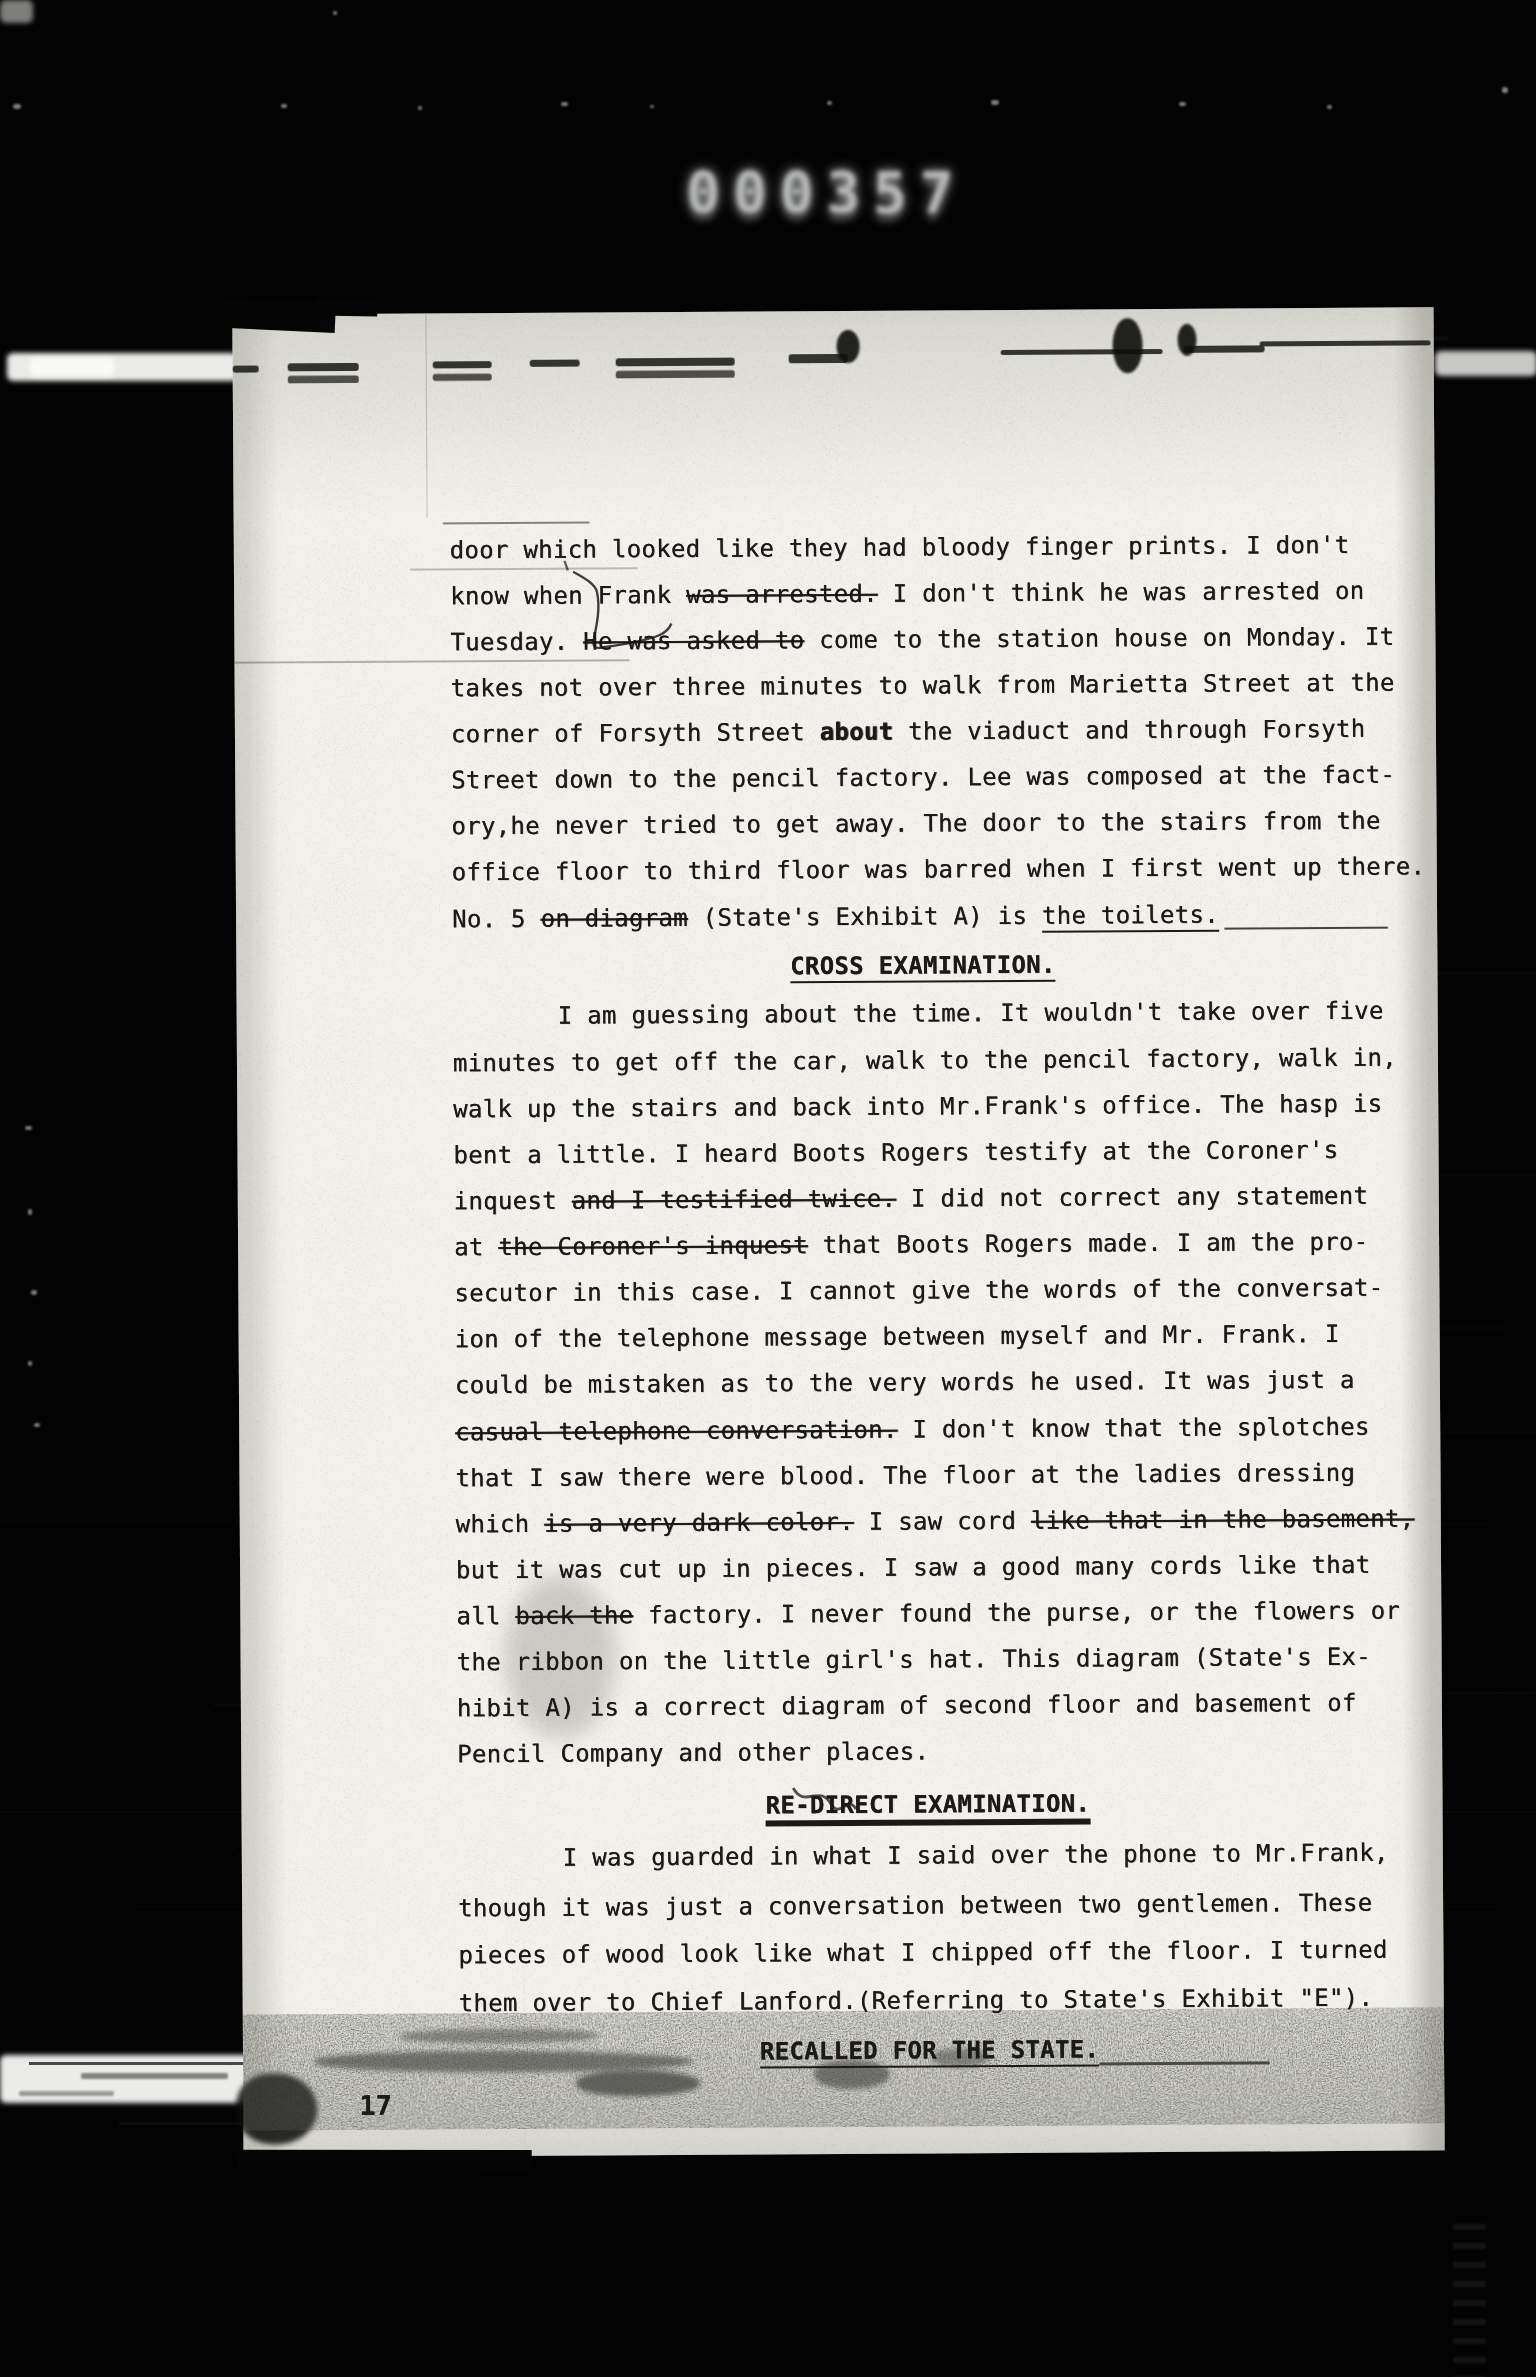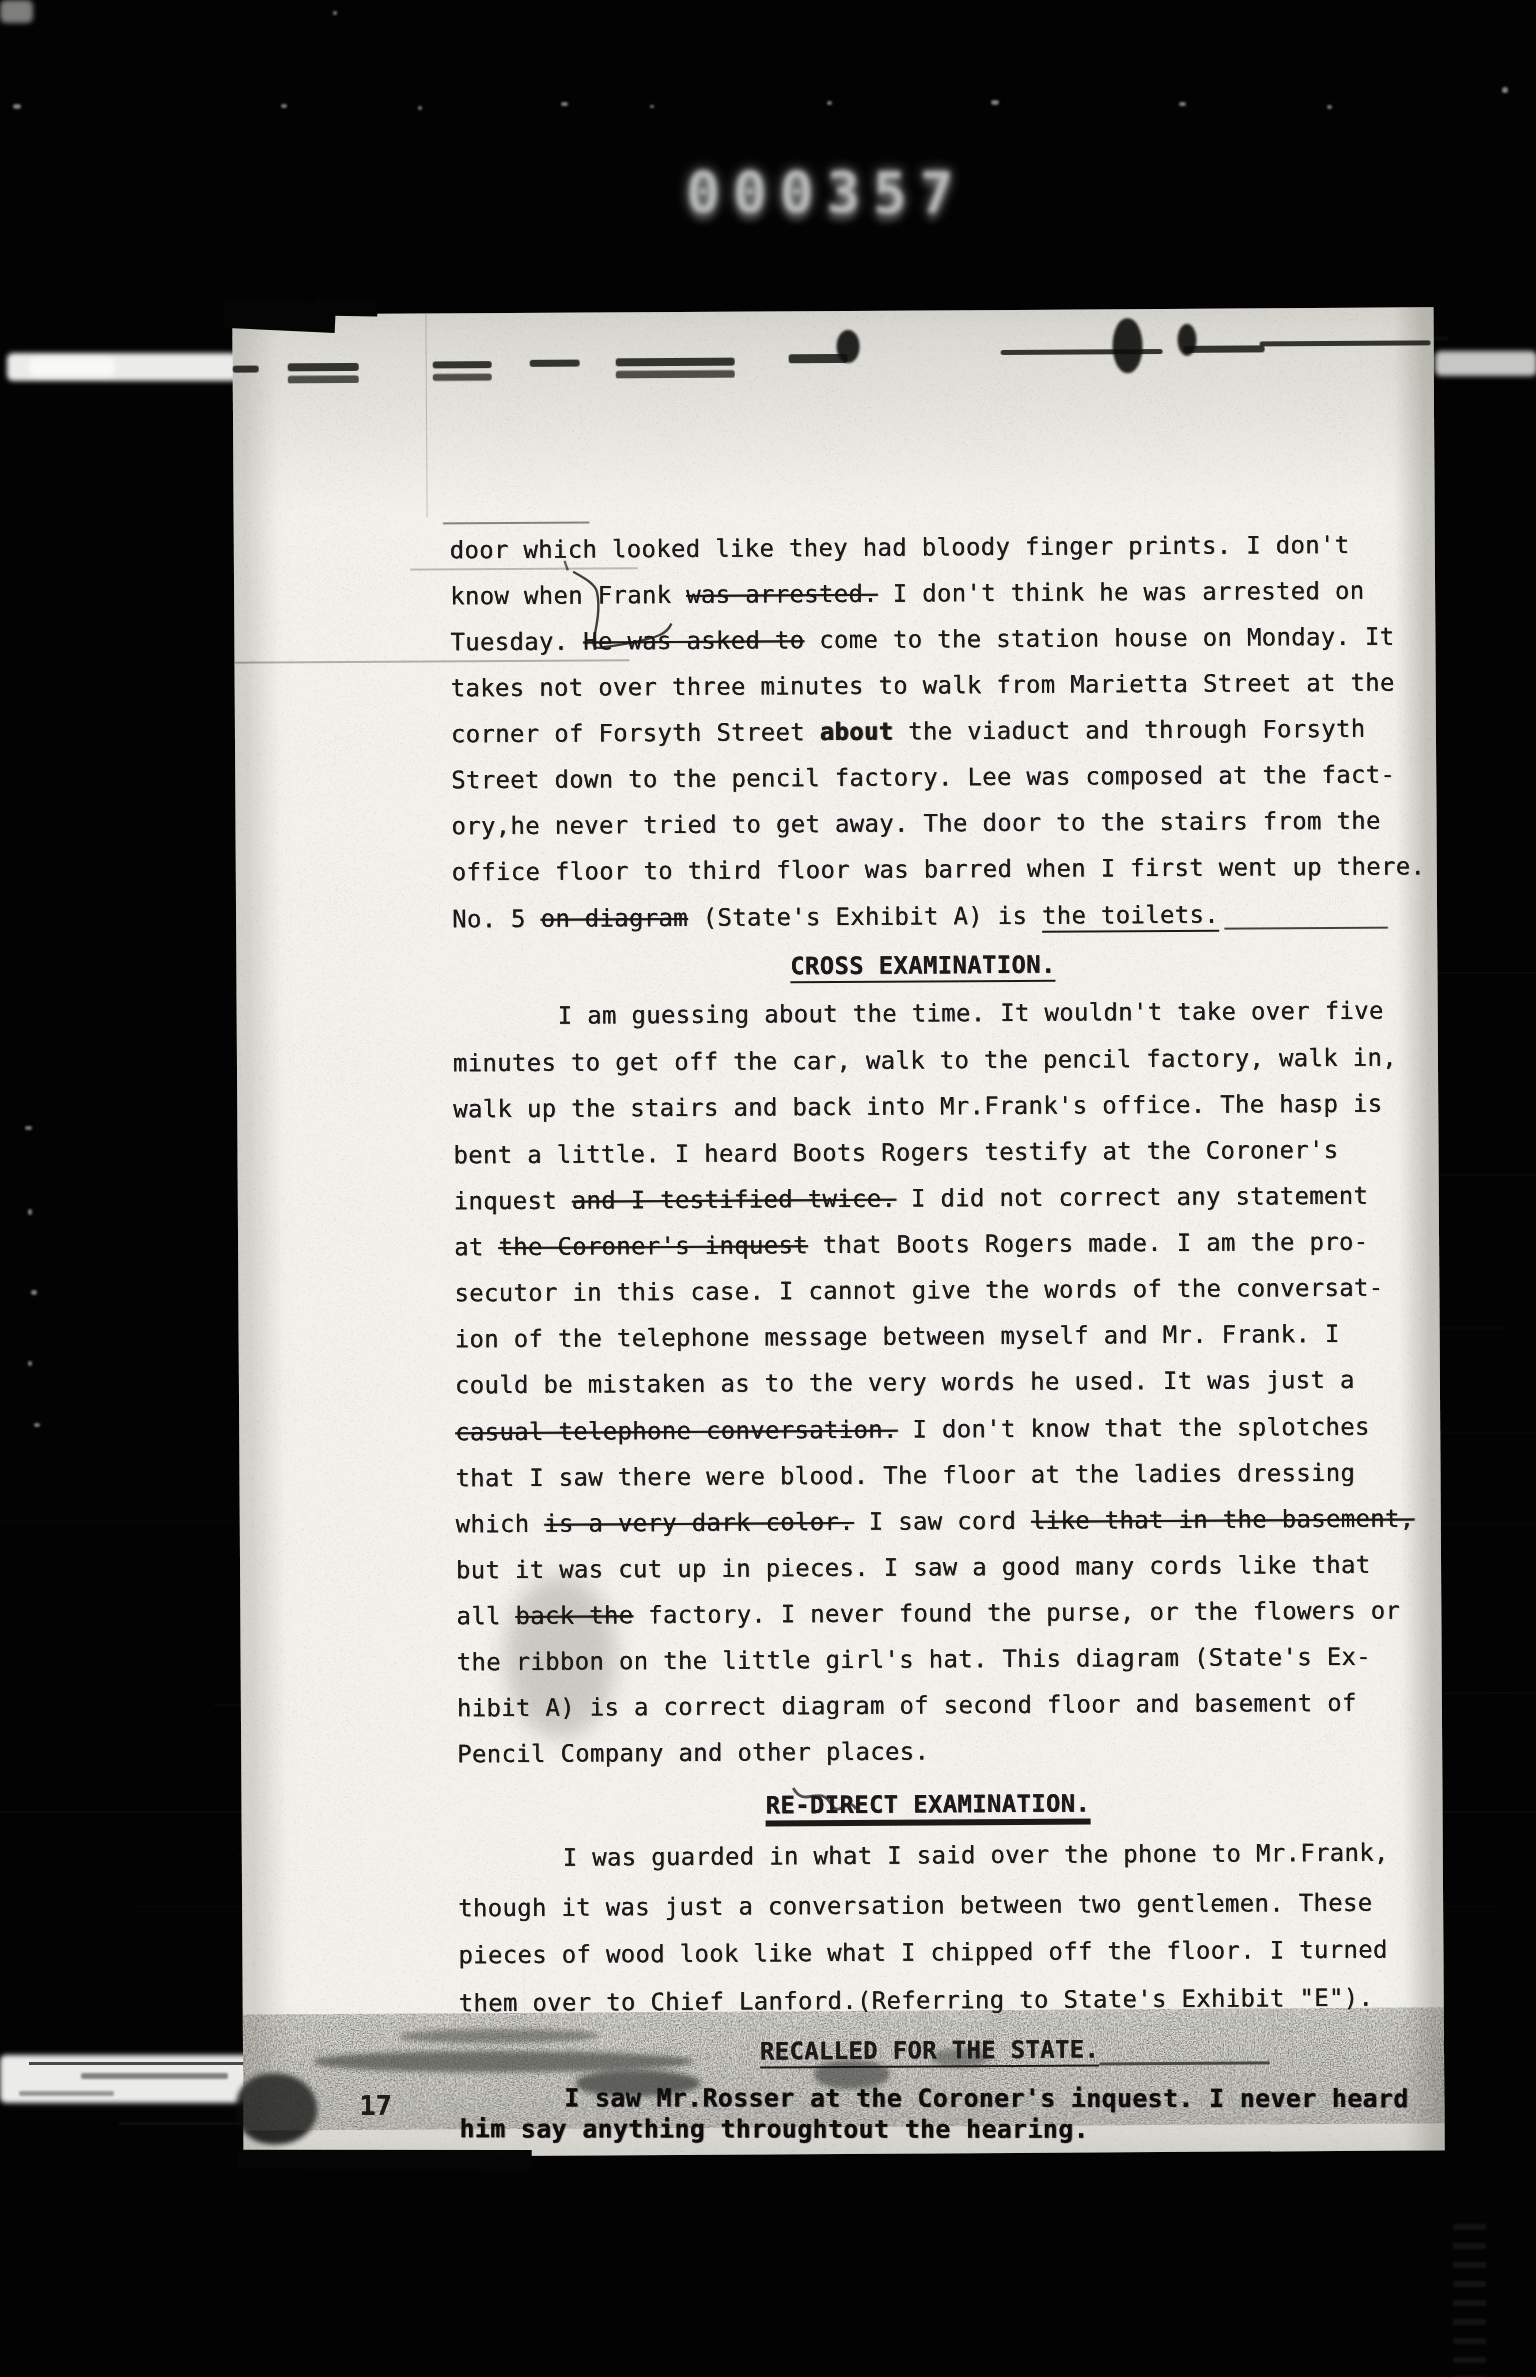--- a/index.html
+++ b/index.html
@@ -190,20 +190,18 @@
         <div class="line" style="top: 1289px;"><span class="seg">all </span><span class="seg st-strike">back the</span><span class="seg"> factory. I never found the purse, or the flowers or</span></div>
         <div class="line" style="top: 1335px;"><span class="seg">the ribbon on the little girl's hat. This diagram (State's Ex-</span></div>
         <div class="line" style="top: 1381px;"><span class="seg">hibit A) is a correct diagram of second floor and basement of</span></div>
         <div class="line" style="top: 1427px;"><span class="seg">Pencil Company and other places.</span></div>
         <div class="line heading ul-heavy" style="top: 1480px;"><span class="seg st-underline">RE-DIRECT EXAMINATION.</span></div>
         <div class="line indent" style="top: 1531px;"><span class="seg">I was guarded in what I said over the phone to Mr.Frank,</span></div>
         <div class="line" style="top: 1581px;"><span class="seg">though it was just a conversation between two gentlemen. These</span></div>
         <div class="line" style="top: 1628px;"><span class="seg">pieces of wood look like what I chipped off the floor. I turned</span></div>
         <div class="line" style="top: 1676px;"><span class="seg">them over to Chief Lanford.(Referring to State's Exhibit "E").</span></div>
         <div class="line heading" style="top: 1726px;"><span class="seg st-underline">RECALLED FOR THE STATE.</span></div>
-        <div class="line indent line-bottom" style="top: 1770px;"><span class="seg">I saw Mr.Rosser at the Coroner's inquest. I never heard</span></div>
-        <div class="line line-bottom" style="top: 1801px;"><span class="seg">him say anything throughtout the hearing.</span></div>
       </div>
 
     <div id="pagenum">17</div>
   </div>
 </div>
 
 
 </body></html>

